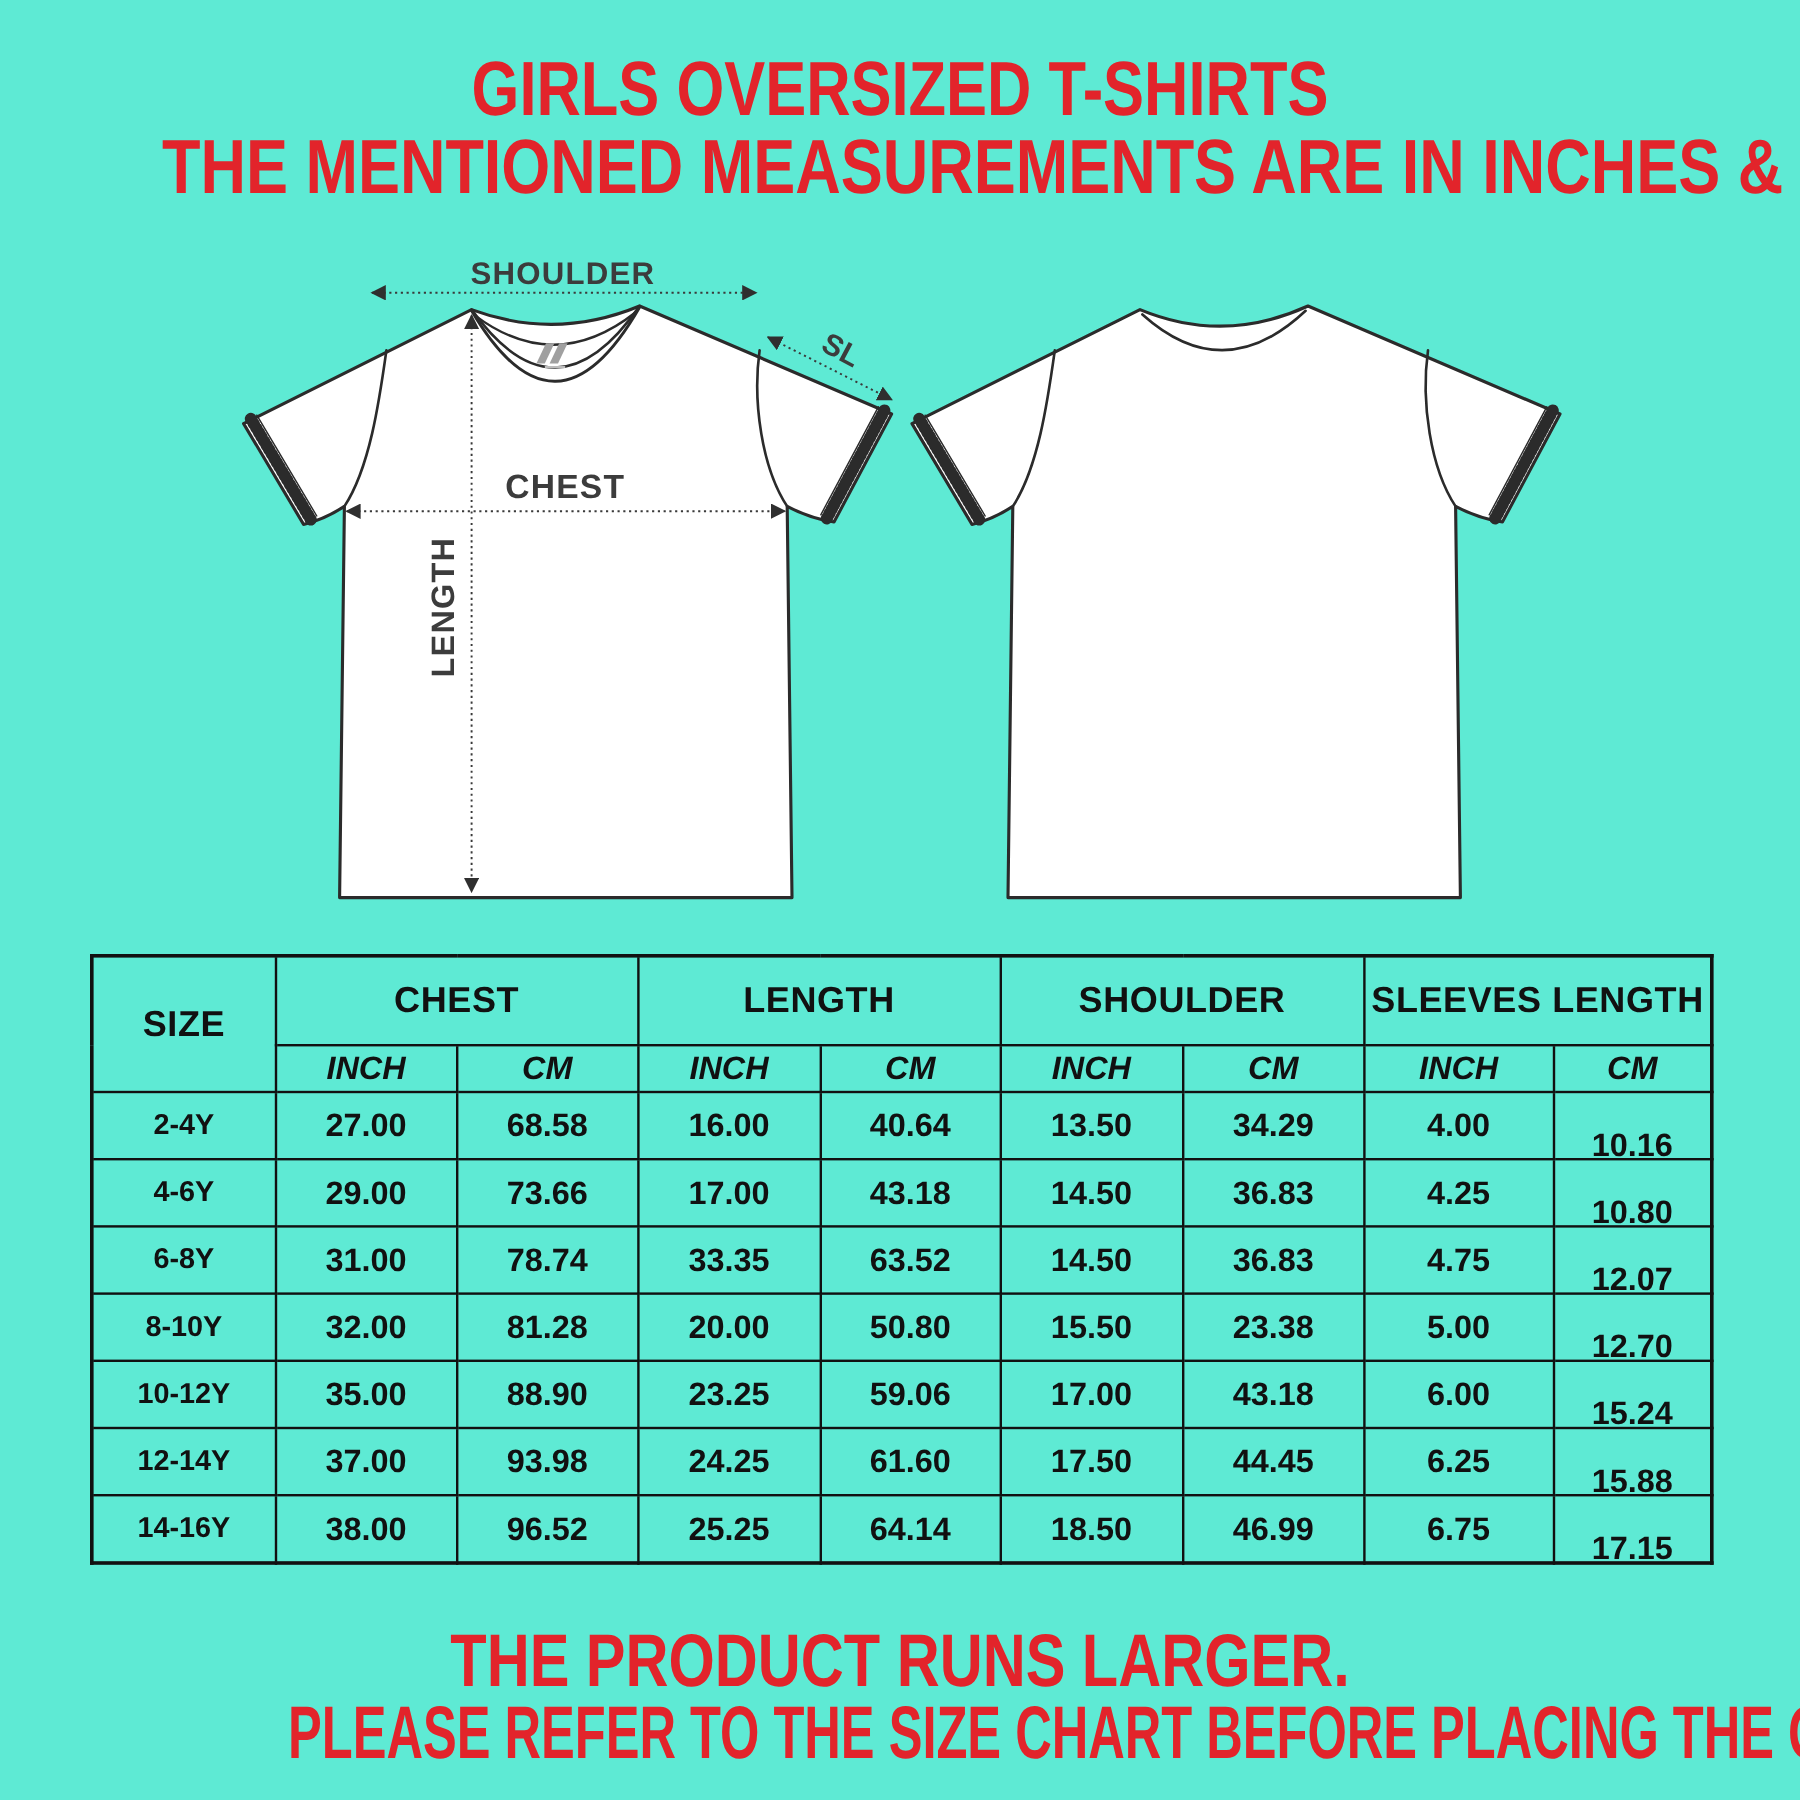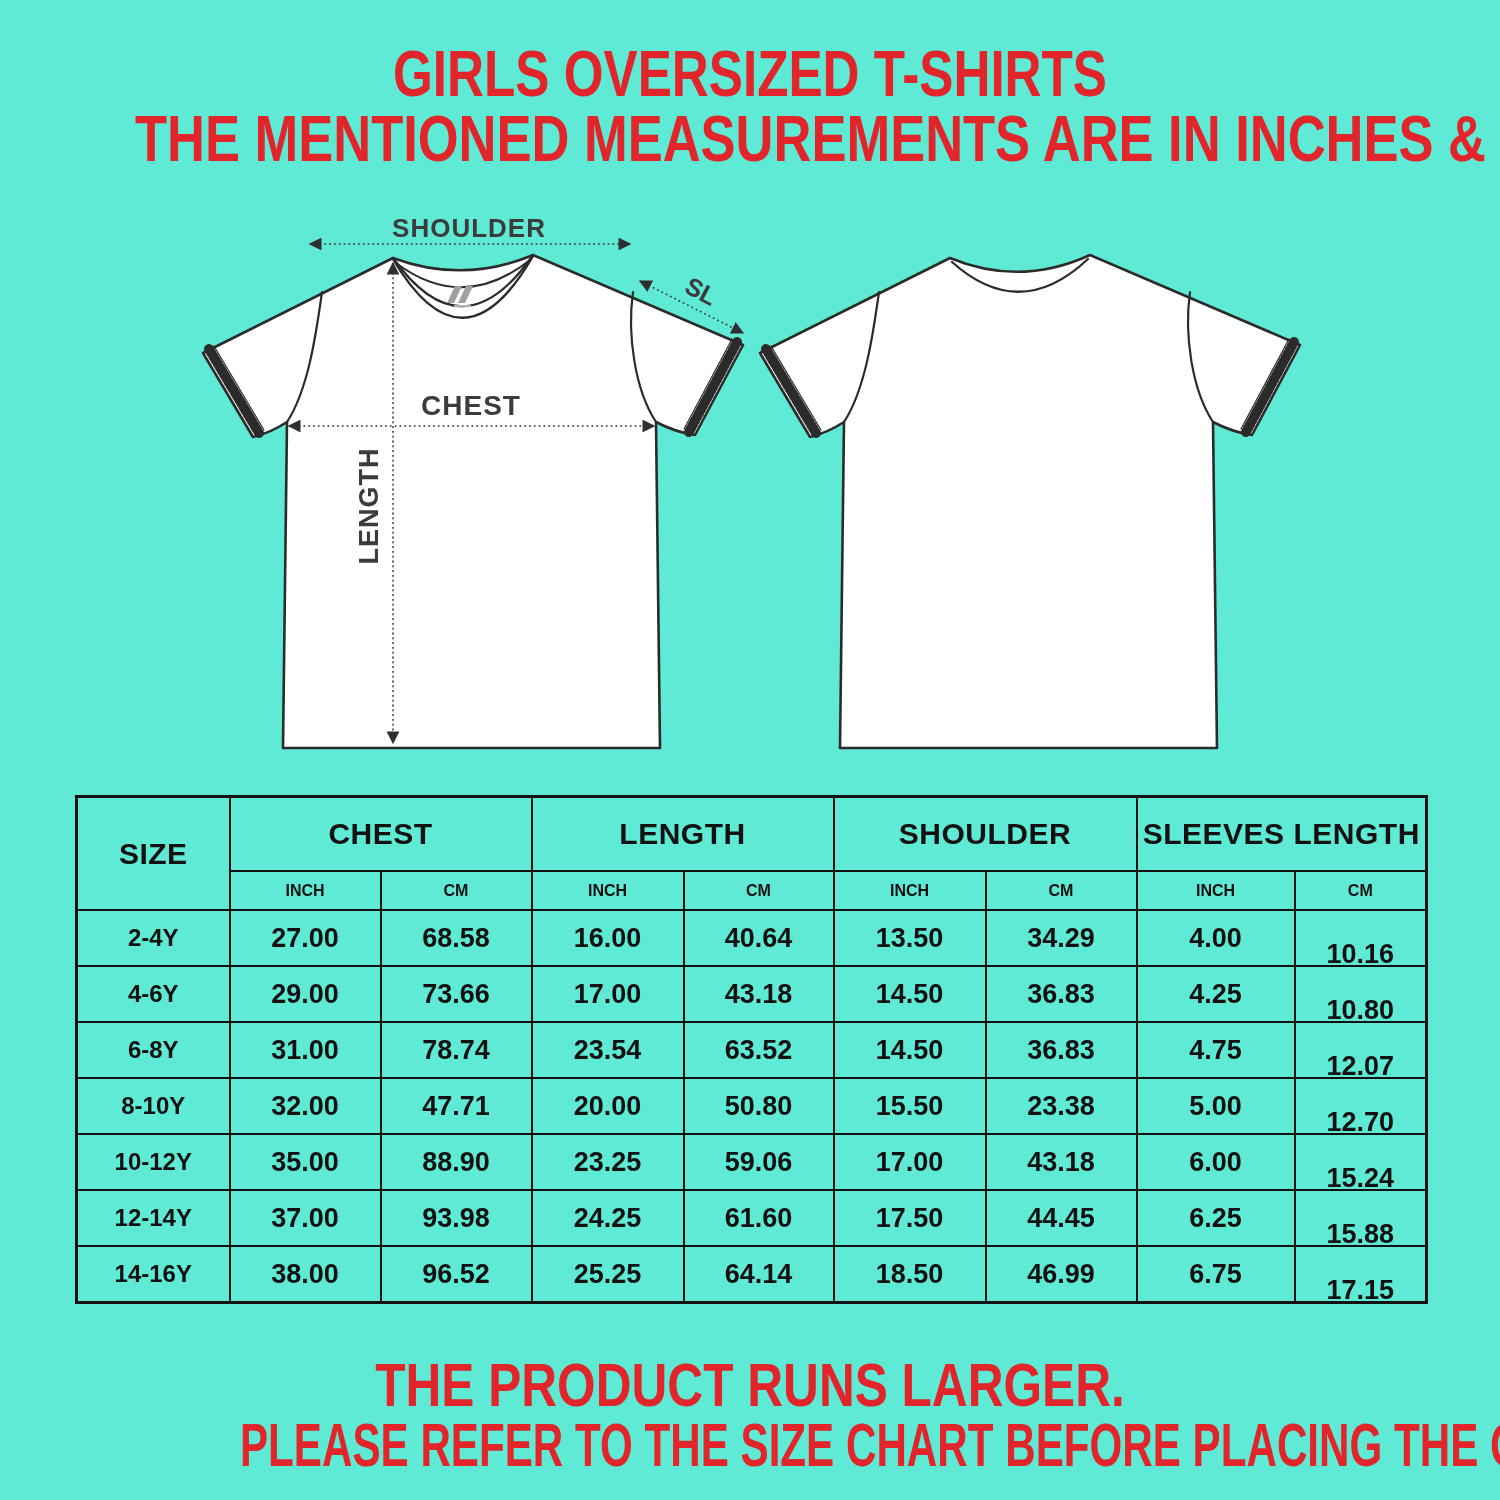--- a/index.html
+++ b/index.html
@@ -25,21 +25,21 @@
   table.size-table{
     position:absolute;left:75px;top:795px;width:1350px;
     border-collapse:collapse;table-layout:fixed;
     border:3px solid #111;color:#111;
   }
   .size-table th,.size-table td{
     border:2px solid #111;text-align:center;vertical-align:middle;
     padding:0;overflow:hidden;
   }
   .size-table thead .grp th{height:72px;font-size:30px;letter-spacing:.5px;}
-  .size-table thead .units th{height:37px;font-size:16px;}
+  .size-table thead .units th{height:37px;font-size:27px;font-style:italic;}
   .size-table tbody td{height:51px;font-size:27px;font-weight:bold;}
   .size-table tbody td.size{font-size:24px;}
   .size-table tbody td.low span{position:relative;top:5px;display:inline-block;margin-top:23px;}
 </style>
 </head>
 <body>
 
 <div id="canvas">
 
   <div class="red-line t1">GIRLS OVERSIZED T-SHIRTS</div>
@@ -150,31 +150,31 @@
         <td>43.18</td>
         <td>14.50</td>
         <td>36.83</td>
         <td>4.25</td>
         <td class="low"><span>10.80</span></td>
       </tr>
       <tr>
         <td class="size">6-8Y</td>
         <td>31.00</td>
         <td>78.74</td>
-        <td>23.54</td>
+        <td>33.35</td>
         <td>63.52</td>
         <td>14.50</td>
         <td>36.83</td>
         <td>4.75</td>
         <td class="low"><span>12.07</span></td>
       </tr>
       <tr>
         <td class="size">8-10Y</td>
         <td>32.00</td>
-        <td>47.71</td>
+        <td>81.28</td>
         <td>20.00</td>
         <td>50.80</td>
         <td>15.50</td>
         <td>23.38</td>
         <td>5.00</td>
         <td class="low"><span>12.70</span></td>
       </tr>
       <tr>
         <td class="size">10-12Y</td>
         <td>35.00</td>

